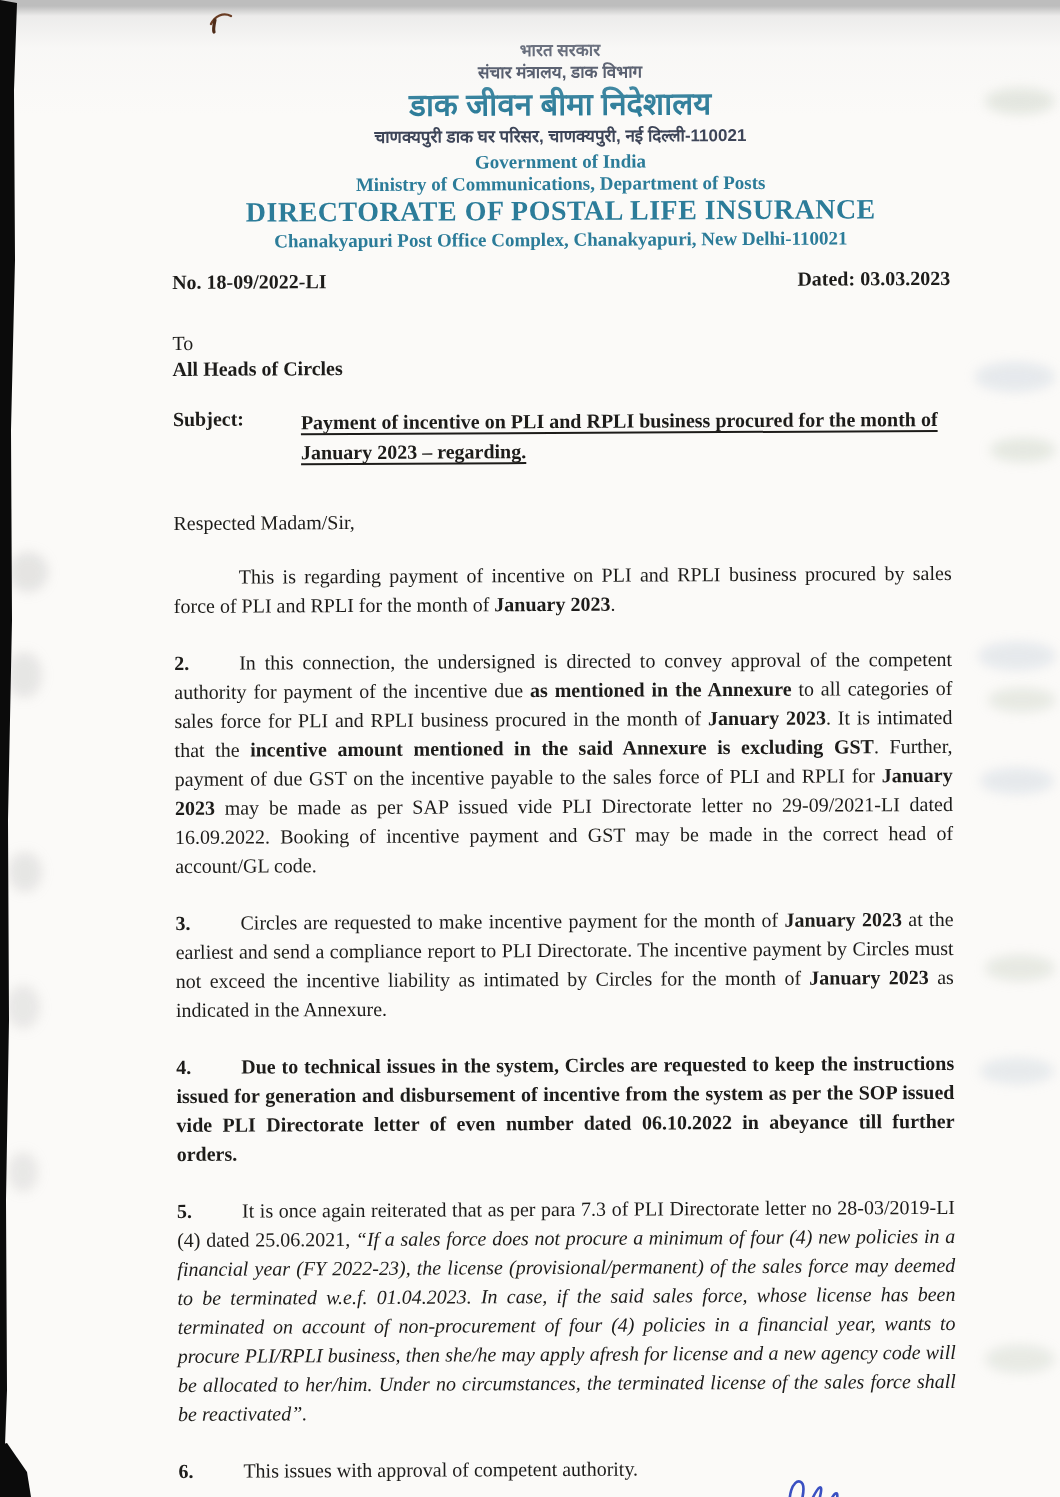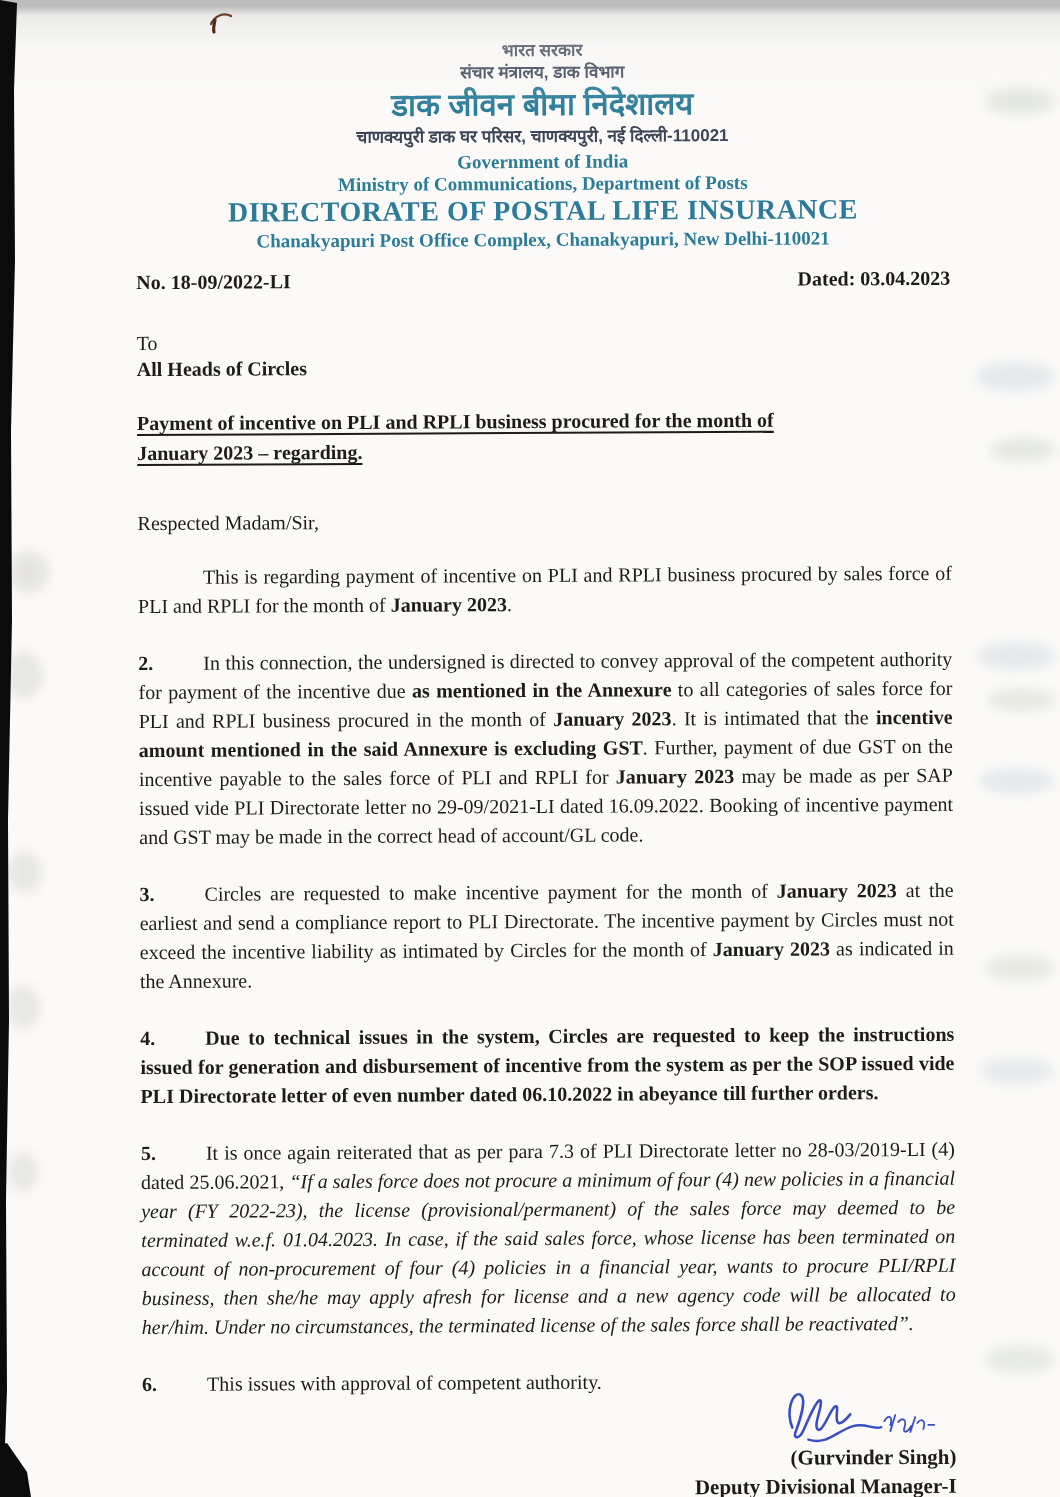--- a/index.html
+++ b/index.html
@@ -6,20 +6,21 @@
   body{
     width:1060px;height:1497px;
     background:#f2f1ef;
     font-family:"Liberation Serif", serif;
     position:relative;overflow:hidden;
     -webkit-font-smoothing:antialiased;
   }
   .page{
     position:absolute;inset:0;
     background:#fbfaf8;
+    padding-left:36px;
   }
   
   .top-shade{
     position:absolute;top:0;left:0;right:0;height:120px;z-index:3;pointer-events:none;
     background:linear-gradient(#bdbdbd 0px,#bdbdbd 6px,rgba(224,224,224,.55) 16px,rgba(240,240,240,.25) 48px,rgba(255,255,255,0) 115px);
   }
   .edge-svg{position:absolute;left:0;top:0;z-index:4;}
   .pen-mark{position:absolute;left:205px;top:8px;z-index:4;}
   .smudge{position:absolute;border-radius:50%;filter:blur(6px);z-index:1;}
   .sm1{left:985px;top:88px;width:70px;height:26px;background:rgba(173,186,166,.30);}
@@ -108,29 +109,30 @@
       <div class="hi hdr-big">डाक जीवन बीमा निदेशालय</div>
       <div class="hi hdr-l4">चाणक्यपुरी डाक घर परिसर, चाणक्यपुरी, नई दिल्ली-110021</div>
       <div class="en hdr-gov">Government of India</div>
       <div class="en hdr-min">Ministry of Communications, Department of Posts</div>
       <div class="en hdr-dir">DIRECTORATE OF POSTAL LIFE INSURANCE</div>
       <div class="en hdr-addr">Chanakyapuri Post Office Complex, Chanakyapuri, New Delhi-110021</div>
     </div>
 
     <div class="ref-row">
       <span>No. 18-09/2022-LI</span>
-      <span>Dated: 03.04.2023</span>
+      <span>Dated: 03.03.2023</span>
     </div>
 
     <div class="to-block">
       <div>To</div>
       <div class="to-recipient">All Heads of Circles</div>
     </div>
 
     <div class="subject-row">
+      <span class="subject-label">Subject:</span>
       <span class="subject-text">Payment of incentive on PLI and RPLI business procured for the month of January 2023 – regarding.</span>
     </div>
 
     <div class="salutation">Respected Madam/Sir,</div>
 
     <p class="para"><span class="pnum"></span><span><span>This is regarding payment of incentive on PLI and RPLI business procured by sales force of PLI and RPLI for the month of </span><span class="b">January 2023</span><span>.</span></span></p>
 
     <p class="para"><span class="pnum">2.</span><span><span>In this connection, the undersigned is directed to convey approval of the competent authority for payment of the incentive due </span><span class="b">as mentioned in the Annexure</span><span> to all categories of sales force for PLI and RPLI business procured in the month of </span><span class="b">January 2023</span><span>. It is intimated that the </span><span class="b">incentive amount mentioned in the said Annexure is excluding GST</span><span>. Further, payment of due GST on the incentive payable to the sales force of PLI and RPLI for </span><span class="b">January 2023</span><span> may be made as per SAP issued vide PLI Directorate letter no 29-09/2021-LI dated 16.09.2022. Booking of incentive payment and GST may be made in the correct head of account/GL code.</span></span></p>
 
     <p class="para"><span class="pnum">3.</span><span><span>Circles are requested to make incentive payment for the month of </span><span class="b">January 2023</span><span> at the earliest and send a compliance report to PLI Directorate. The incentive payment by Circles must not exceed the incentive liability as intimated by Circles for the month of </span><span class="b">January 2023</span><span> as indicated in the Annexure.</span></span></p>

